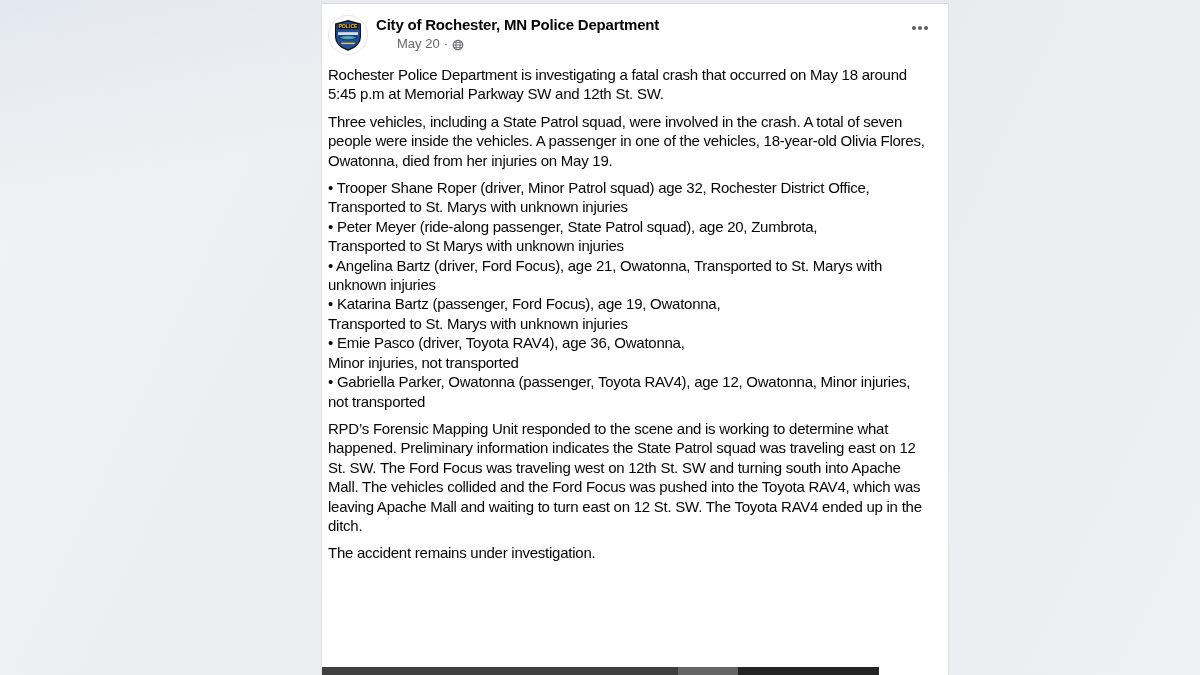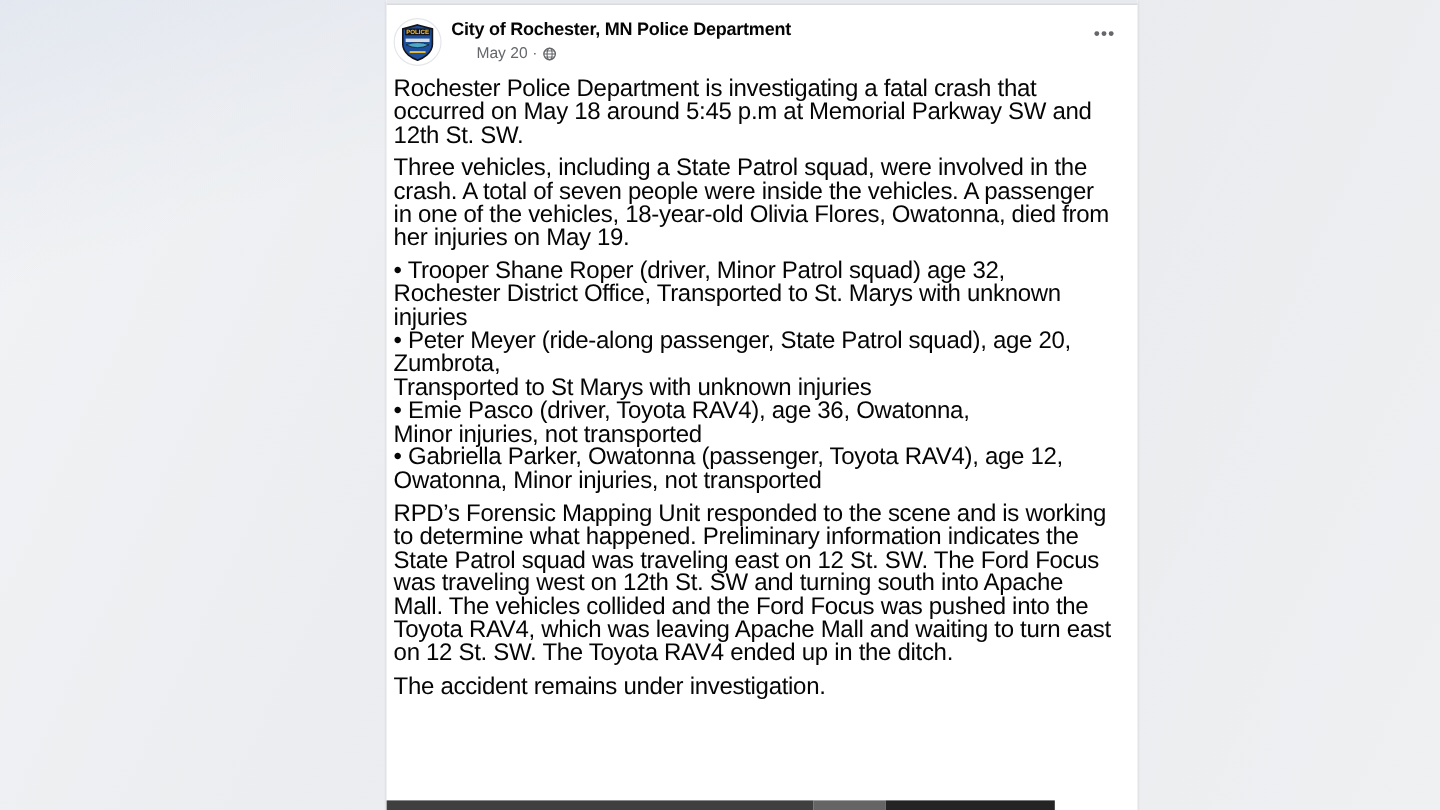--- a/index.html
+++ b/index.html
@@ -39,21 +39,21 @@
   .dot-sep{color:#65676b;}
   .globe{display:inline-block;width:12px;height:12px;}
   .more-btn{
     position:absolute;right:14px;top:14px;width:28px;height:20px;
     display:flex;align-items:center;justify-content:center;gap:2.5px;
     cursor:pointer;border-radius:4px;
   }
   .more-btn i{width:3.6px;height:3.6px;border-radius:50%;background:#65676b;display:block;}
   .post-body{
     padding:0 17px 0 6px;margin-top:10px;
-    font-size:20px;line-height:19.4px;color:#050505;letter-spacing:-0.25px;
+    font-size:15px;line-height:19.4px;color:#050505;letter-spacing:-0.25px;
   }
   .post-body p{margin:0 0 8px 0;}
   .occupants div{white-space:pre-line;}
   .occupants{margin:0 0 8px 0;}
   .attachment-strip{
     position:absolute;left:0;bottom:0;width:557px;height:8px;display:flex;cursor:pointer;
   }
   .attachment-strip .seg1{width:356px;background:#3f3f3f;}
   .attachment-strip .seg2{width:60px;background:#656565;}
   .attachment-strip .seg3{flex:1;background:#242424;}
@@ -101,20 +101,23 @@
     </div>
   </div>
 
   <div class="post-body">
     <p>Rochester Police Department is investigating a fatal crash that occurred on May 18 around 5:45 p.m at Memorial Parkway SW and 12th St. SW.</p>
     <p>Three vehicles, including a State Patrol squad, were involved in the crash. A total of seven people were inside the vehicles. A passenger in one of the vehicles, 18-year-old Olivia Flores, Owatonna, died from her injuries on May 19.</p>
     <div class="occupants">
         <div>• Trooper Shane Roper (driver, Minor Patrol squad) age 32, Rochester District Office, Transported to St. Marys with unknown injuries</div>
         <div>• Peter Meyer (ride-along passenger, State Patrol squad), age 20, Zumbrota,
 Transported to St Marys with unknown injuries</div>
+        <div>• Angelina Bartz (driver, Ford Focus), age 21, Owatonna, Transported to St. Marys with unknown injuries</div>
+        <div>• Katarina Bartz (passenger, Ford Focus), age 19, Owatonna,
+Transported to St. Marys with unknown injuries</div>
         <div>• Emie Pasco (driver, Toyota RAV4), age 36, Owatonna,
 Minor injuries, not transported</div>
         <div>• Gabriella Parker, Owatonna (passenger, Toyota RAV4), age 12, Owatonna, Minor injuries, not transported</div>
       </div>
     <p>RPD’s Forensic Mapping Unit responded to the scene and is working to determine what happened. Preliminary information indicates the State Patrol squad was traveling east on 12 St. SW. The Ford Focus was traveling west on 12th St. SW and turning south into Apache Mall. The vehicles collided and the Ford Focus was pushed into the Toyota RAV4, which was leaving Apache Mall and waiting to turn east on 12 St. SW. The Toyota RAV4 ended up in the ditch.</p>
     <p>The accident remains under investigation.</p>
   </div>
 
   <div class="attachment-strip">
     <div class="seg1"></div>

